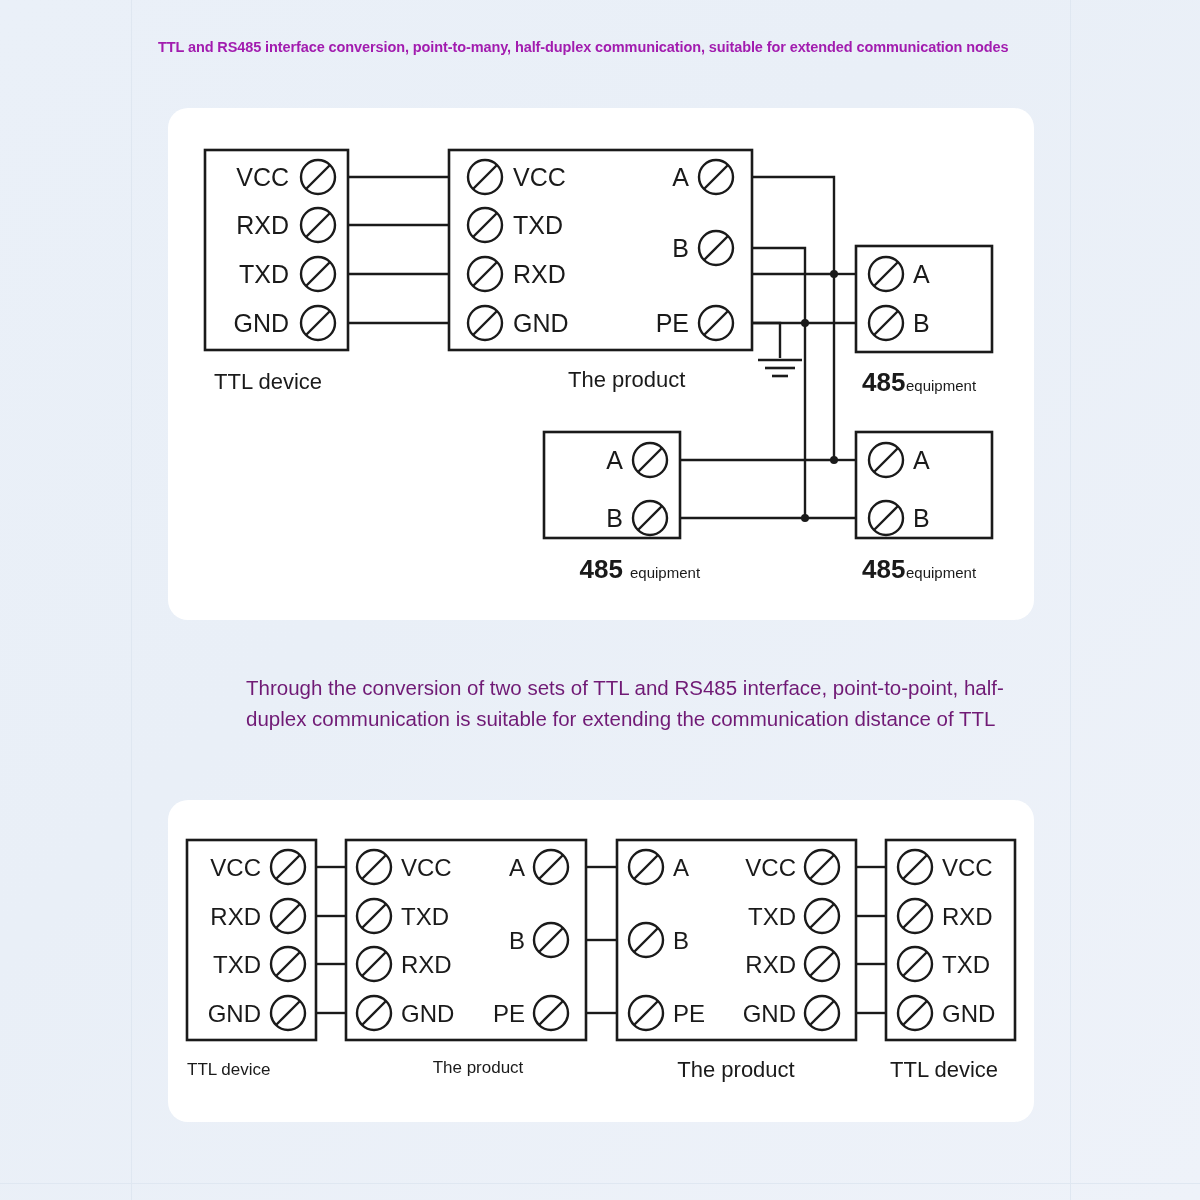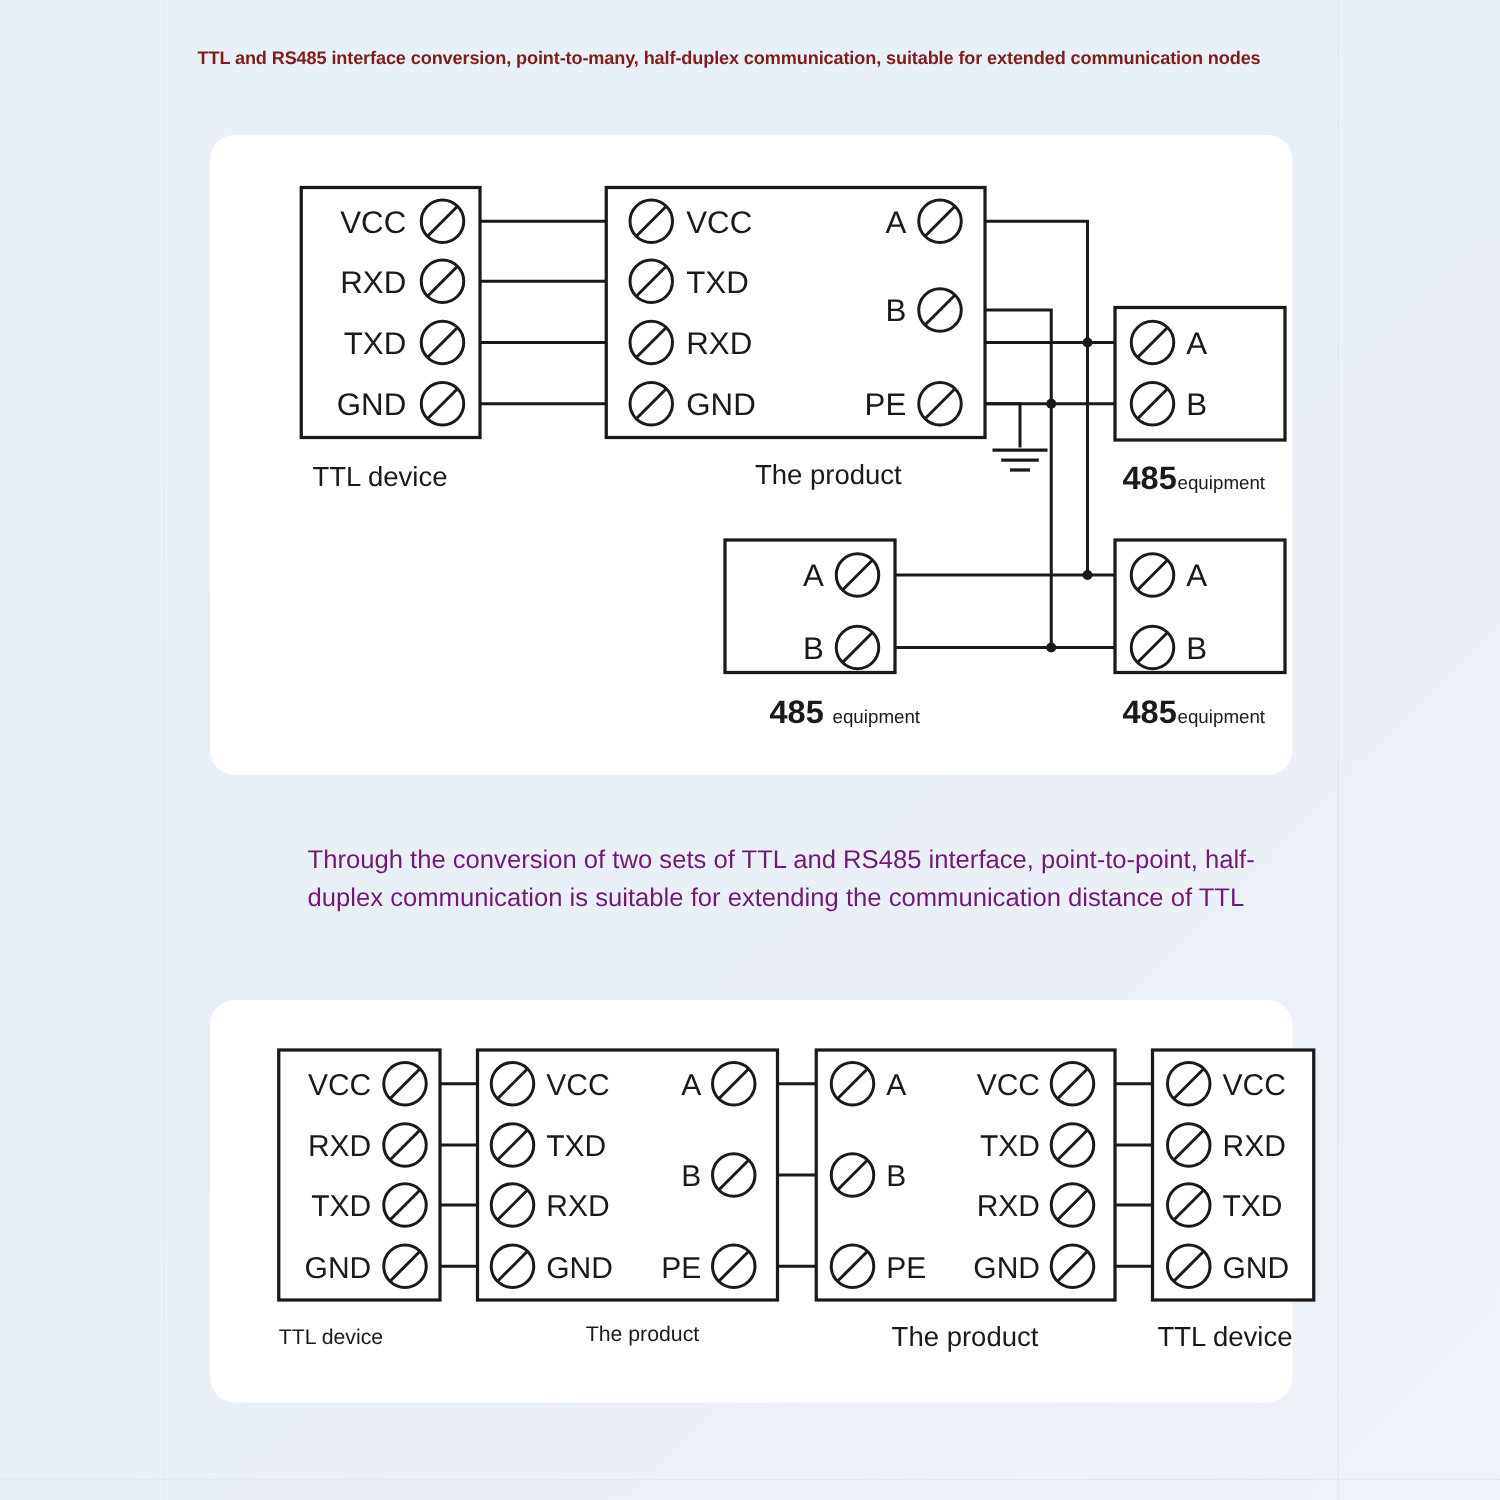--- a/index.html
+++ b/index.html
@@ -11,36 +11,36 @@
     position:relative;overflow:hidden;
   }
   .page-rule{position:absolute;top:0;bottom:0;width:1px;background:#dfe7f1;}
   .page-rule.left{left:131px;}
   .page-rule.right{left:1070px;}
   .page-rule-bottom{position:absolute;left:0;right:0;height:1px;background:#dfe7f1;bottom:16px;}
 
   .headline{
     position:absolute;left:158px;top:39px;width:890px;
     font-size:14.5px;font-weight:600;letter-spacing:-0.1px;
-    color:#7f1d1d;white-space:nowrap;
+    color:#a21caf;white-space:nowrap;
   }
 
   .card{
     position:absolute;background:#ffffff;border-radius:20px;
   }
   #card-top{left:168px;top:108px;width:866px;height:512px;}
   #card-bottom{left:168px;top:800px;width:866px;height:322px;}
 
   .para{
     position:absolute;left:246px;top:672px;width:760px;
     font-size:20.5px;line-height:31px;color:#701a75;
   }
 
   svg{display:block;}
-  .diag{position:absolute;padding-left:36px;}
+  .diag{position:absolute;}
   #diag-top{left:168px;top:108px;}
   #diag-bottom{left:168px;top:800px;}
 
   .wire{stroke:#1a1a1a;stroke-width:2.4;fill:none;}
   .boxline{stroke:#1a1a1a;stroke-width:2.6;fill:#ffffff;}
   .term{stroke:#1a1a1a;stroke-width:2.4;fill:#ffffff;}
   .slash{stroke:#1a1a1a;stroke-width:2.4;}
   .dot{fill:#1a1a1a;}
   .gnd{stroke:#1a1a1a;stroke-width:2.6;}
   text{font-family:"Liberation Sans",sans-serif;fill:#1a1a1a;}

